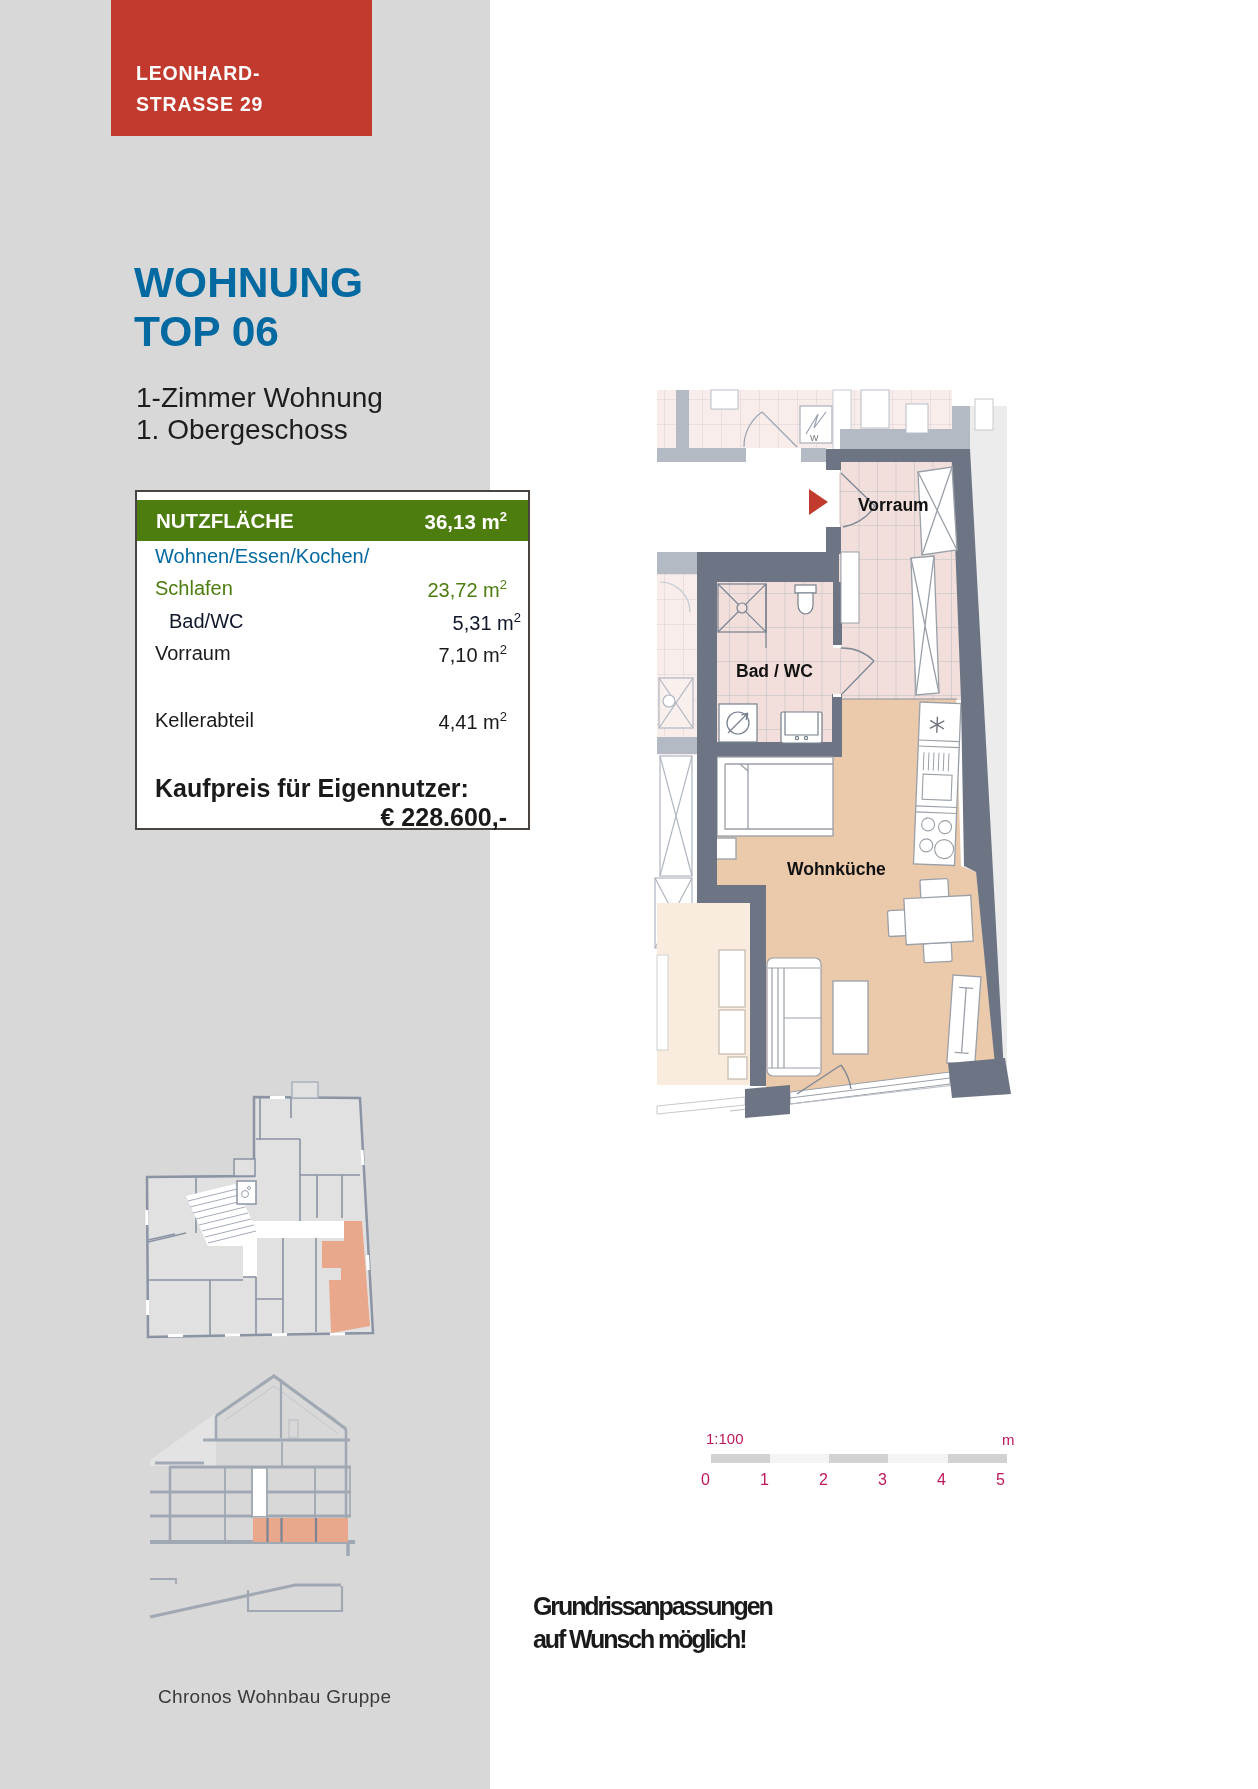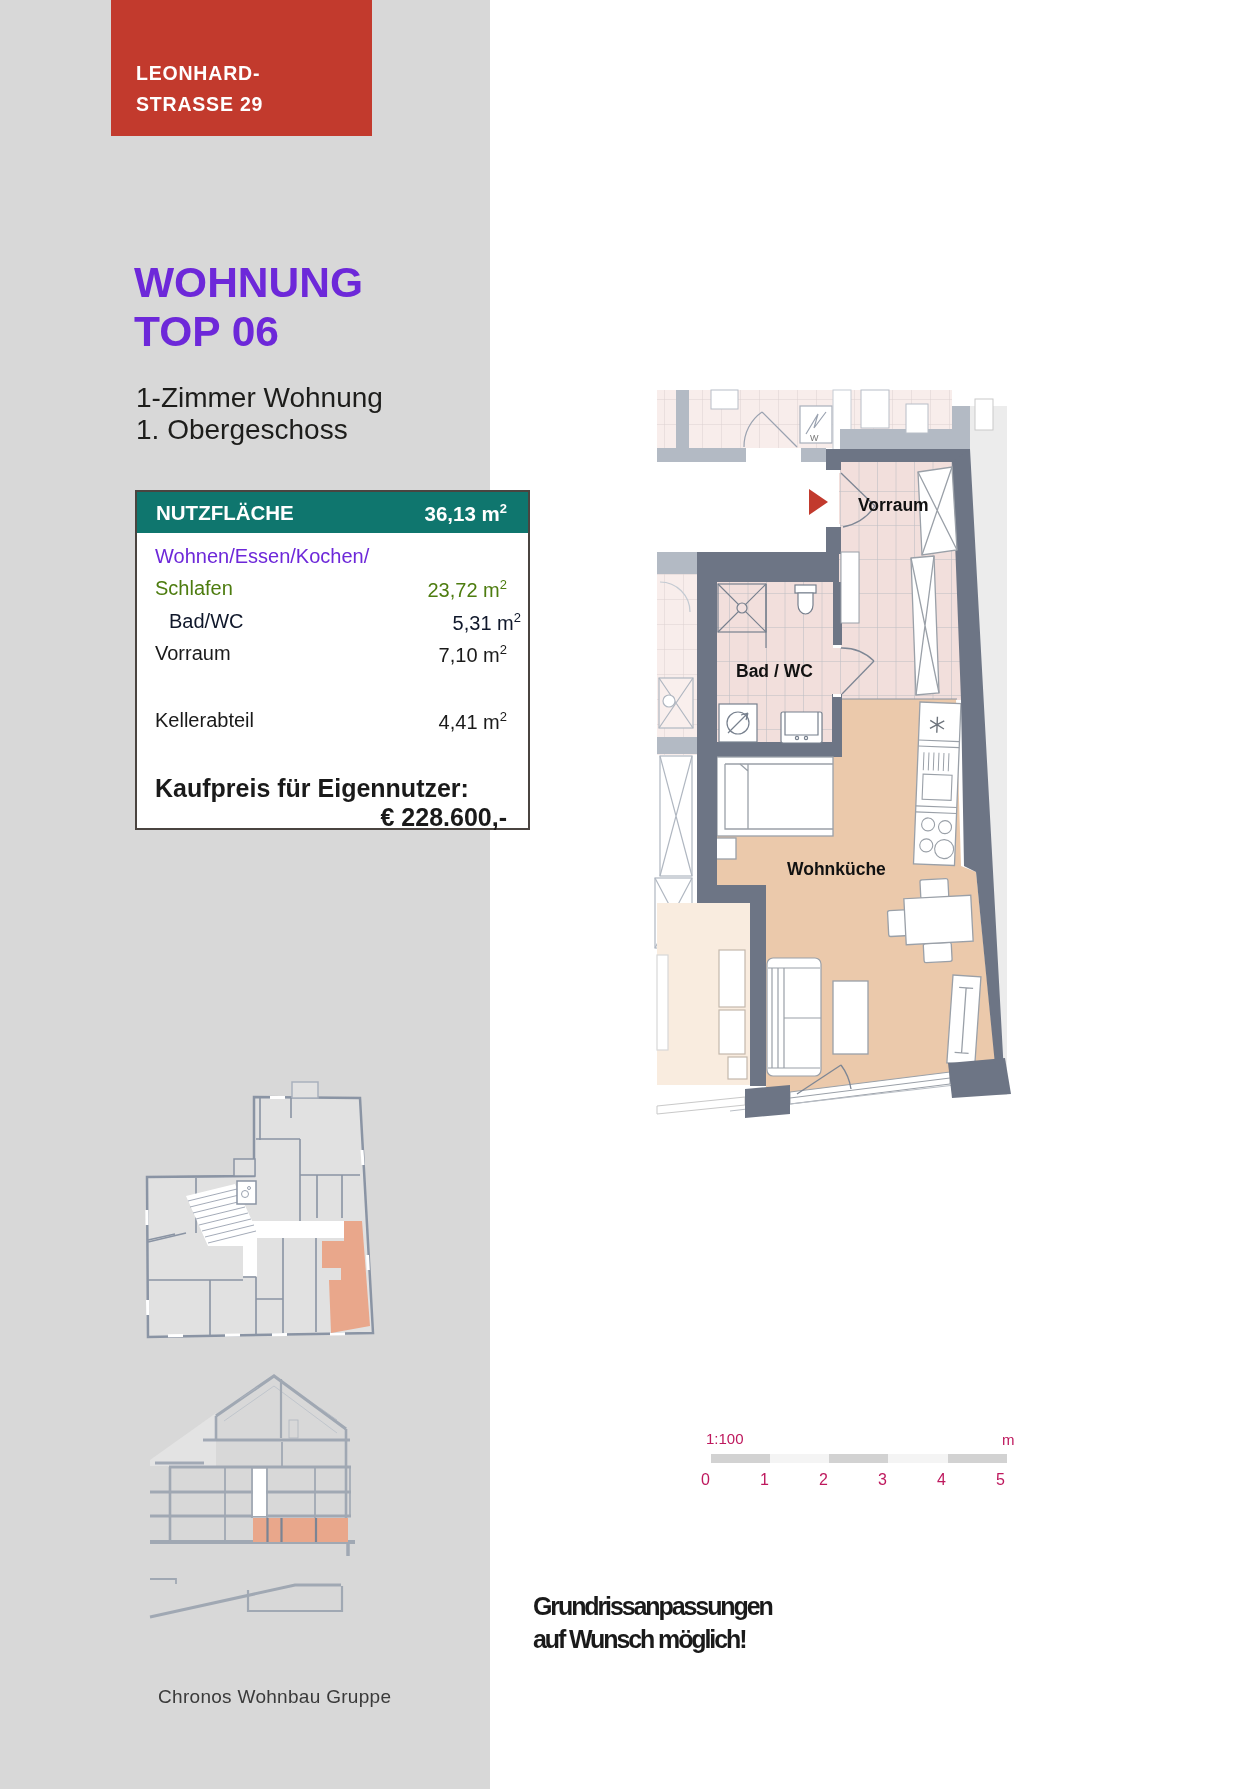--- a/index.html
+++ b/index.html
@@ -7,32 +7,32 @@
 </style></head>
 <body>
 <div id="page">
 
 <div class="abs" style="left:0;top:0;width:490px;height:1789px;background:#d8d8d8"></div>
 
 <div class="abs" style="left:111px;top:0;width:261px;height:136px;background:#c23a2d"></div>
 
 <div class="abs" style="left:136px;top:58px;width:230px;font-size:19.5px;line-height:31px;font-weight:bold;letter-spacing:.8px;color:#fff">LEONHARD-<br>STRASSE 29</div>
 
-<div class="abs" style="left:134px;top:258px;width:340px;font-size:42.5px;line-height:49px;font-weight:bold;color:#6d28d9">WOHNUNG<br>TOP 06</div>
+<div class="abs" style="left:134px;top:258px;width:340px;font-size:42.5px;line-height:49px;font-weight:bold;color:#0369a1">WOHNUNG<br>TOP 06</div>
 
 <div class="abs" style="left:136px;top:382px;width:320px;font-size:28px;line-height:31.5px;color:#1d1d1b">1-Zimmer Wohnung<br>1. Obergeschoss</div>
 
 <div class="abs" style="left:135px;top:490px;width:391px;height:336px;background:#fff;border:2px solid #4a4440">
 
-  <div class="abs" style="left:0;top:0;width:391px;height:41px;background:#0f766e;color:#fff;font-size:20.5px;font-weight:bold">
+  <div class="abs" style="left:0;top:8px;width:391px;height:41px;background:#4d7c0f;color:#fff;font-size:20.5px;font-weight:bold">
     <span class="abs" style="left:19px;top:9px">NUTZFLÄCHE</span>
     <span class="abs" style="right:21px;top:9px">36,13 m<sup style="font-size:13px">2</sup></span>
   </div>
 
-  <div class="abs" style="left:18px;top:53px;width:352px;font-size:20px;color:#6d28d9;white-space:nowrap">Wohnen/Essen/Kochen/</div>
+  <div class="abs" style="left:18px;top:53px;width:352px;font-size:20px;color:#0369a1;white-space:nowrap">Wohnen/Essen/Kochen/</div>
 
   <div class="abs" style="left:18px;top:85px;width:352px;font-size:20px;color:#4d7c0f;white-space:nowrap">Schlafen<span style="float:right">23,72 m<sup style="font-size:13px">2</sup></span></div>
 
   <div class="abs" style="left:32px;top:118px;width:352px;font-size:20px;color:#0f172a;white-space:nowrap">Bad/WC<span style="float:right">5,31 m<sup style="font-size:13px">2</sup></span></div>
 
   <div class="abs" style="left:18px;top:150px;width:352px;font-size:20px;color:#1a1a1a;white-space:nowrap">Vorraum<span style="float:right">7,10 m<sup style="font-size:13px">2</sup></span></div>
 
   <div class="abs" style="left:18px;top:217px;width:352px;font-size:20px;color:#1a1a1a;white-space:nowrap">Kellerabteil<span style="float:right">4,41 m<sup style="font-size:13px">2</sup></span></div>
 
   <div class="abs" style="left:18px;top:282px;width:352px;font-size:25px;font-weight:bold;color:#1a1a1a;white-space:nowrap">Kaufpreis für Eigennutzer:<span style="float:right">€ 228.600,-</span></div>

